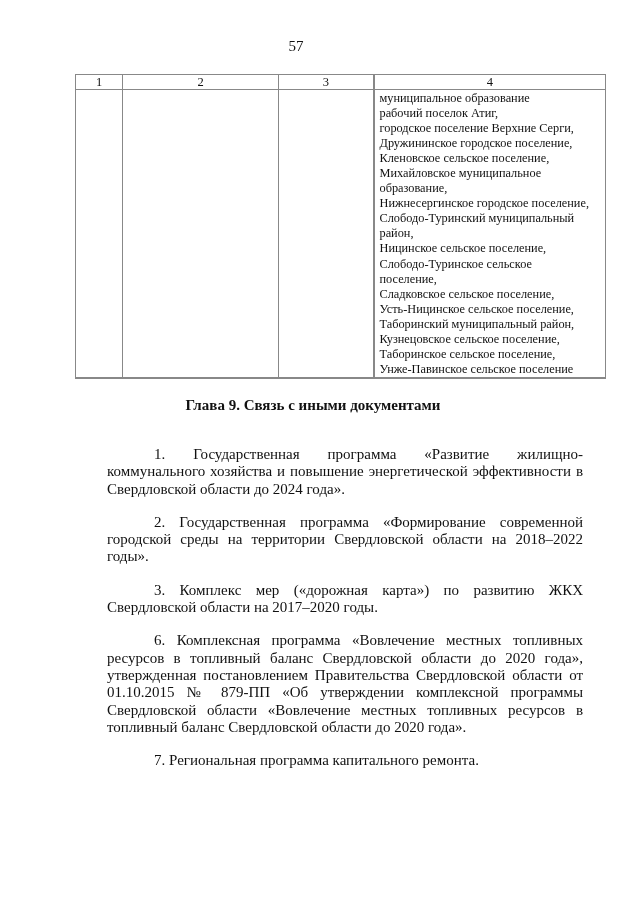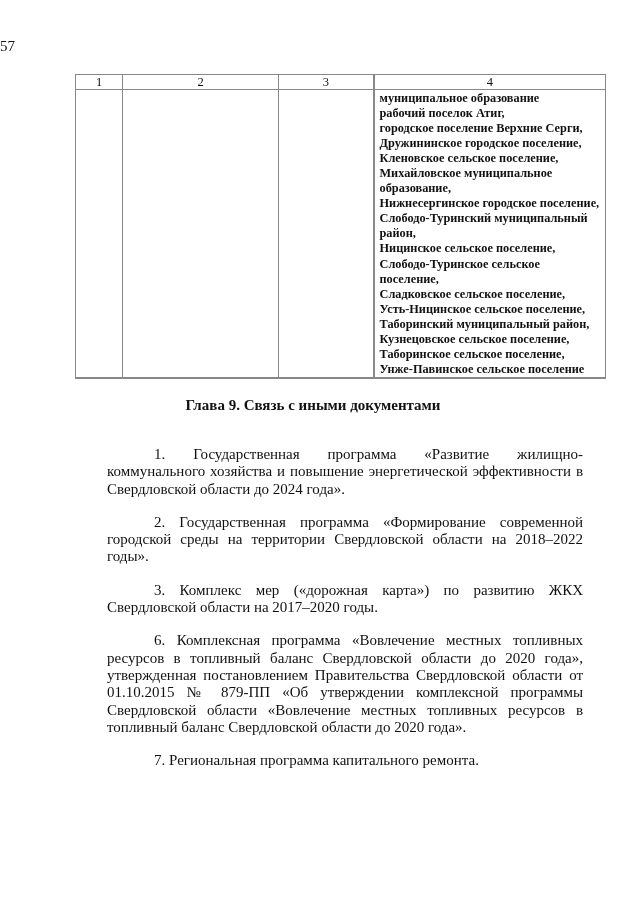--- a/index.html
+++ b/index.html
@@ -1,39 +1,39 @@
 <!DOCTYPE html>
 <html><head>
 <meta charset="utf-8">
 <style>
   html, body { margin: 0; padding: 0; background: #ffffff; }
   body {
     width: 640px; height: 905px; position: relative; overflow: hidden;
     font-family: "Liberation Serif", "DejaVu Serif", serif; color: #111;
   }
   .page-number {
-    position: absolute; top: 38px; left: 0; width: 592px; 
+    position: absolute; top: 38px; left: 0; width: 592px; text-align: center;
     font-size: 15px;
   }
   table.doc-table {
     position: absolute; top: 74px; left: 75px; width: 530px;
     border-collapse: collapse; table-layout: fixed; font-size: 12.3px;
   }
   table.doc-table td, table.doc-table th {
     border: 1px solid #888; padding: 0; vertical-align: top; font-weight: normal;
   }
   table.doc-table th { text-align: center; height: 14px; line-height: 14px; font-size: 12.5px; }
   table.doc-table col.c1 { width: 47px; }
   table.doc-table col.c2 { width: 156px; }
   table.doc-table col.c3 { width: 95px; }
   table.doc-table col.c4 { width: 232px; }
   table.doc-table th.col4, table.doc-table td.col4 { border-left: 2px solid #888; }
   table.doc-table tr.body-row td { border-bottom: 2px solid #888; }
   .cell-lines { padding: 1px 4px 0 5px; line-height: 15.05px; }
-  .cell-lines div { white-space: nowrap; font-weight: bold; }
+  .cell-lines div { white-space: nowrap; }
   .chapter-title {
     position: absolute; top: 397px; left: 0; width: 626px; text-align: center;
     font-weight: bold; font-size: 15px;
   }
   .body-text {
     position: absolute; top: 430px; left: 91px; width: 508px;
     font-size: 15px; line-height: 17.3px; text-align: justify;
   }
   .body-text p { margin: 16px; text-indent: 47px; }
 </style>

